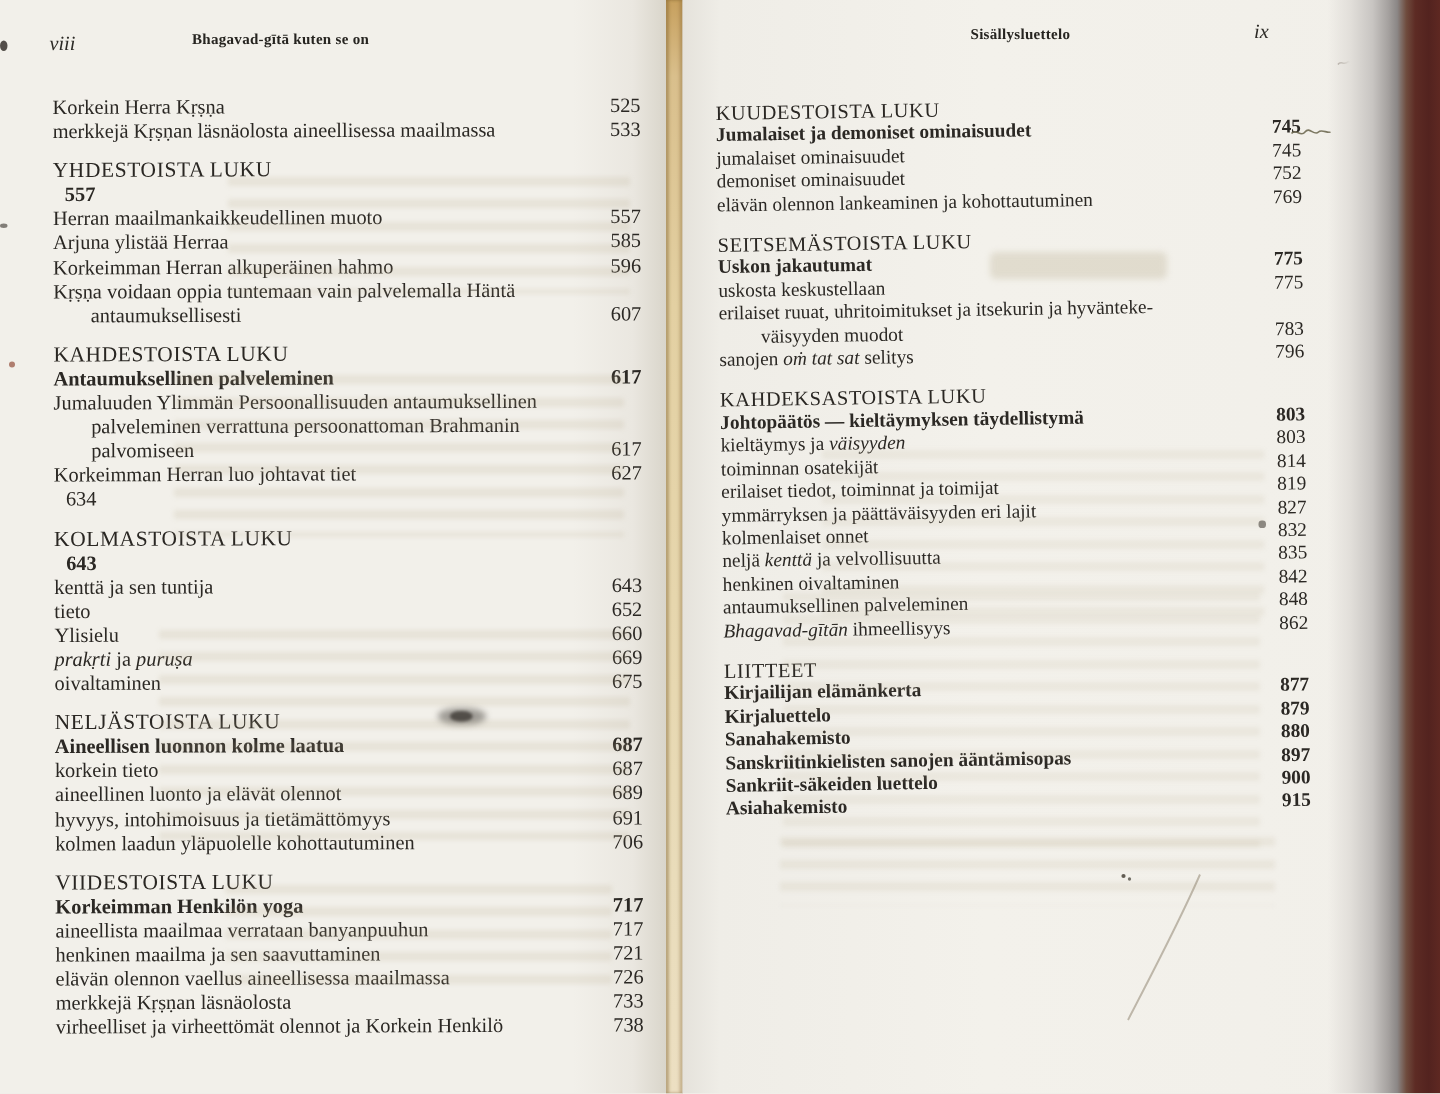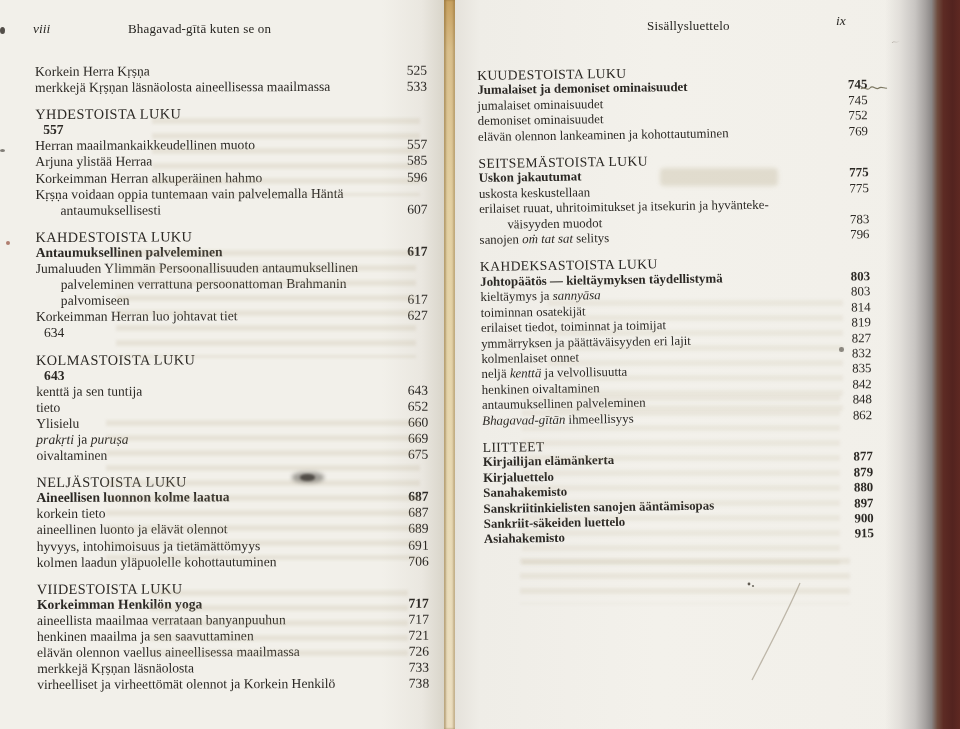--- a/index.html
+++ b/index.html
@@ -28,21 +28,21 @@
     position:absolute;left:885px;top:0;width:75px;height:729px;
     background:linear-gradient(90deg,
       rgba(241,239,233,0) 0%,#e2dfda 20%,#c8c5c2 40%,#a5a19f 54%,
       #8b8786 62%,#6f4c3e 70%,#5d2b24 78%,#53231f 90%,#5e2822 100%);
   }
 
   
   .folio{position:absolute;font-style:italic;font-size:13.5px;color:#2c2a26;}
   .folio-left{left:33px;top:21px;}
   .folio-right{left:836px;top:13px;}
-  .running-title{position:absolute;font-weight:normal;font-size:13px;color:#262420;letter-spacing:.2px;}
+  .running-title{position:absolute;font-weight:bold;font-size:10px;color:#262420;letter-spacing:.2px;}
   .running-title-left{left:128px;top:21px;}
   .running-title-right{left:647px;top:18px;}
 
   
   .toc-col{position:absolute;color:#2b2824;}
   .left-col{left:35px;top:64px;width:392px;transform:rotate(-0.2deg);transform-origin:left top;}
   .right-col{left:477px;top:68px;width:390px;transform:rotate(-0.85deg);transform-origin:left top;}
 
   .toc-section{margin:0;}
   .left-col .toc-section + .toc-section{margin-top:10px;}
@@ -278,21 +278,21 @@
           <span class="row-page">796</span>
         </div>
       </div>
       <div class="toc-section">
         <div class="chapter-heading">KAHDEKSASTOISTA LUKU</div>
         <div class="toc-row bold">
           <span class="row-text">Johtopäätös — kieltäymyksen täydellistymä</span>
           <span class="row-page">803</span>
         </div>
         <div class="toc-row">
-          <span class="row-text">kieltäymys ja <i>sannyāsa</i></span>
+          <span class="row-text">kieltäymys ja <i>väisyyden</i></span>
           <span class="row-page">803</span>
         </div>
         <div class="toc-row">
           <span class="row-text">toiminnan osatekijät</span>
           <span class="row-page">814</span>
         </div>
         <div class="toc-row">
           <span class="row-text">erilaiset tiedot, toiminnat ja toimijat</span>
           <span class="row-page">819</span>
         </div>

